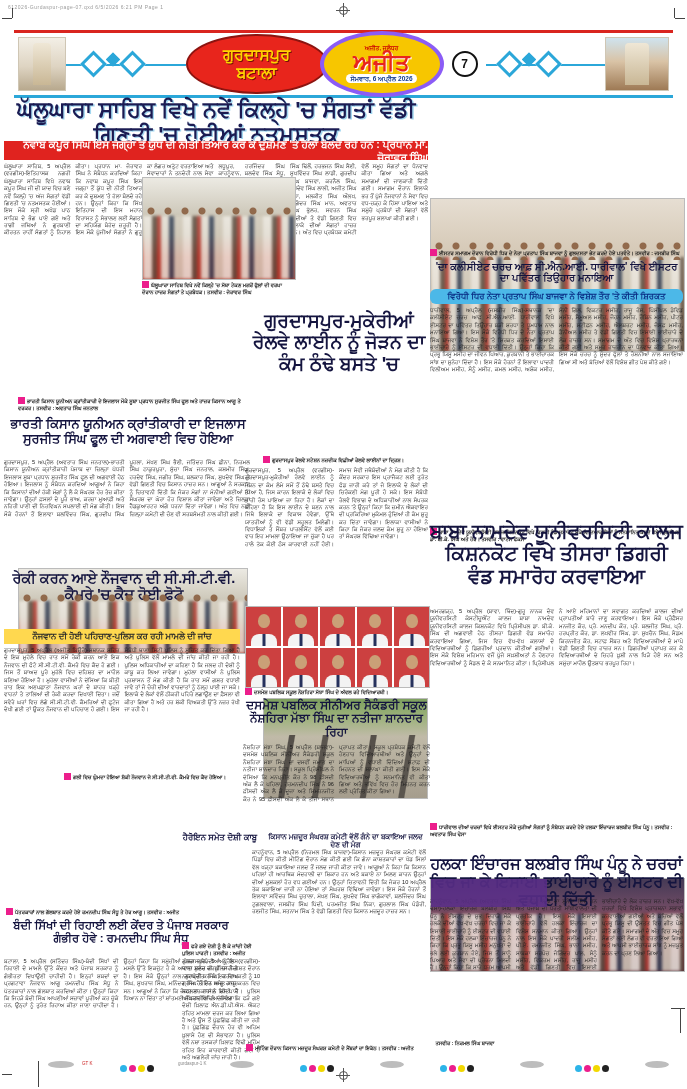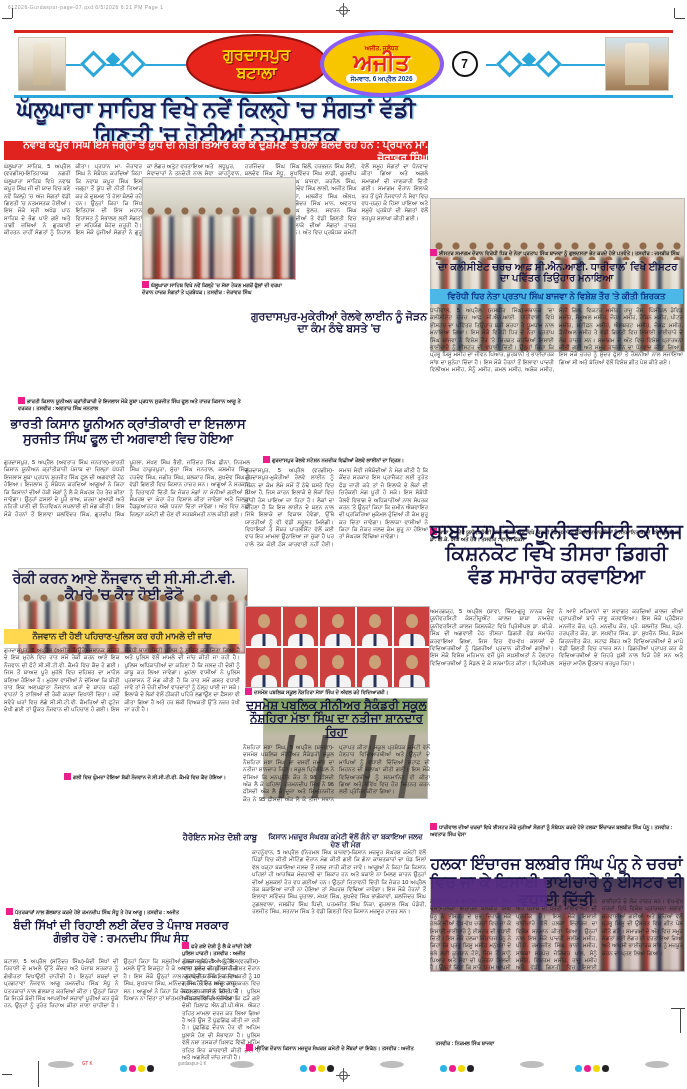--- a/index.html
+++ b/index.html
@@ -39,21 +39,21 @@
   .ajit-tag{font-size:6px;font-weight:bold;color:#c00;line-height:1;}
   .ajit-name{font-size:23px;font-weight:bold;color:#e8251c;line-height:1;text-shadow:1px 1px 0 #fff;}
   .ajit-date{font-size:6.5px;font-weight:bold;color:#123a8c;background:#fff;border-radius:5px;padding:0 4px;line-height:1.4;}
   .pg-circle{width:22px;height:22px;border-radius:50%;background:#fff;border:2px solid #111;color:#111;
              display:flex;align-items:center;justify-content:center;font-weight:bold;font-size:12px;margin:0 8px;z-index:2;}
   
   .headline{font-weight:bold;color:#14143f;text-align:center;line-height:1.12;}
   .headline.big{font-size:22.5px;color:#1b1b52;text-shadow:1.4px 1.4px 0 rgba(70,175,225,.5);}
   .bar{display:flex;align-items:center;justify-content:center;font-weight:bold;text-align:right;}
   .bar.red{background:#e0231f;color:#fff;font-size:10.5px;}
-  .bar.blue{background:#4cb8e8;color:#0a2f86;font-size:8.5px;}
+  .bar.blue{background:#4cb8e8;color:#0a2f86;font-size:8.5px;border-radius:6px;}
   .bar.yellow{background:#ffd84f;color:#2a2a2a;font-size:8.5px;}
   
   .body-text{font-size:5.6px;line-height:1.32;color:#1c1c1c;text-align:justify;overflow:hidden;}
   .cols-2{column-count:2;column-gap:5px;}
   .cols-3{column-count:3;column-gap:5px;}
   .cols-6{column-count:6;column-gap:5px;}
   .caption{font-size:5.2px;font-weight:bold;color:#101010;line-height:1.25;overflow:hidden;}
   .mk{display:inline-block;width:7px;height:7px;background:#ec1e8c;margin-right:2px;vertical-align:-1px;}
   
   .photo{overflow:hidden;position:relative;border:1px solid #bbb;}
@@ -145,21 +145,21 @@
   <div class="abs bar blue" style="left:430px;top:289px;width:253px;height:15px;">ਵਿਰੋਧੀ ਧਿਰ ਨੇਤਾ ਪ੍ਰਤਾਪ ਸਿੰਘ ਬਾਜਵਾ ਨੇ ਵਿਸ਼ੇਸ਼ ਤੌਰ 'ਤੇ ਕੀਤੀ ਸ਼ਿਰਕਤ</div>
   <div class="abs body-text cols-2" style="left:430px;top:307px;width:253px;height:124px;">ਧਾਰੀਵਾਲ, 5 ਅਪ੍ਰੈਲ (ਜਸਬੀਰ ਸਿੰਘ)-ਸਥਾਨਕ 'ਦਾ ਕਲੀਸੀਏਟ ਚਰਚ ਆਫ਼ ਸੀ.ਐਨ.ਆਈ. ਧਾਰੀਵਾਲ' ਵਿਖੇ ਈਸਟਰ ਦਾ ਪਵਿੱਤਰ ਤਿਉਹਾਰ ਬੜੀ ਸ਼ਰਧਾ ਤੇ ਧੂਮਧਾਮ ਨਾਲ ਮਨਾਇਆ ਗਿਆ। ਇਸ ਮੌਕੇ ਵਿਰੋਧੀ ਧਿਰ ਦੇ ਨੇਤਾ ਪ੍ਰਤਾਪ ਸਿੰਘ ਬਾਜਵਾ ਨੇ ਵਿਸ਼ੇਸ਼ ਤੌਰ 'ਤੇ ਸ਼ਿਰਕਤ ਕਰਦਿਆਂ ਇਸਾਈ ਭਾਈਚਾਰੇ ਨੂੰ ਈਸਟਰ ਦੀ ਵਧਾਈ ਦਿੱਤੀ। ਉਨ੍ਹਾਂ ਕਿਹਾ ਕਿ ਪ੍ਰਭੂ ਯਿਸੂ ਮਸੀਹ ਦਾ ਜੀਵਨ ਪਿਆਰ, ਕੁਰਬਾਨੀ ਤੇ ਭਾਈਚਾਰਕ ਸਾਂਝ ਦਾ ਸੁਨੇਹਾ ਦਿੰਦਾ ਹੈ। ਇਸ ਮੌਕੇ ਹੋਰਨਾਂ ਤੋਂ ਇਲਾਵਾ ਪਾਦਰੀ ਵਿਲੀਅਮ ਮਸੀਹ, ਸੋਨੂੰ ਮਸੀਹ, ਕਮਲ ਮਸੀਹ, ਅਸ਼ੋਕ ਮਸੀਹ, ਸੰਨੀ ਗਿੱਲ, ਵਿਕਟਰ ਮਸੀਹ, ਰਾਜੂ ਹੰਸ, ਪਿੰਸੀਪਲ ਡੇਵਿਡ ਮਸੀਹ, ਸੈਮੂਅਲ ਮਸੀਹ, ਜੌਹਨ ਮਸੀਹ, ਰੌਬਿਨ ਮਸੀਹ, ਪੀਟਰ ਮਸੀਹ, ਸਟੀਫ਼ਨ ਮਸੀਹ, ਐਲਬਰਟ ਮਸੀਹ, ਜੋਸਫ਼ ਮਸੀਹ, ਡੈਨੀਅਲ ਮਸੀਹ ਤੇ ਵੱਡੀ ਗਿਣਤੀ ਵਿਚ ਇਸਾਈ ਭਾਈਚਾਰੇ ਦੇ ਲੋਕ ਹਾਜ਼ਰ ਸਨ। ਸਮਾਗਮ ਦੇ ਅੰਤ ਵਿਚ ਵਿਸ਼ੇਸ਼ ਪ੍ਰਾਰਥਨਾ ਕੀਤੀ ਗਈ ਅਤੇ ਸਮੂਹ ਹਾਜ਼ਰੀਨ ਦਾ ਧੰਨਵਾਦ ਕੀਤਾ ਗਿਆ। ਇਸ ਮੌਕੇ ਚਰਚ ਨੂੰ ਸੁੰਦਰ ਫੁੱਲਾਂ ਤੇ ਰੋਸ਼ਨੀਆਂ ਨਾਲ ਸਜਾਇਆ ਗਿਆ ਸੀ ਅਤੇ ਬੱਚਿਆਂ ਵੱਲੋਂ ਵਿਸ਼ੇਸ਼ ਗੀਤ ਪੇਸ਼ ਕੀਤੇ ਗਏ।</div>
 
   <div class="abs photo ph-petal heads ppl" style="left:18px;top:311px;width:228px;height:84px;"></div>
   <div class="abs caption" style="left:18px;top:397px;width:228px;height:17px;">
     <span class="mk"></span><span>ਭਾਰਤੀ ਕਿਸਾਨ ਯੂਨੀਅਨ ਕ੍ਰਾਂਤੀਕਾਰੀ ਦੇ ਇਜਲਾਸ ਮੌਕੇ ਸੂਬਾ ਪ੍ਰਧਾਨ ਸੁਰਜੀਤ ਸਿੰਘ ਫੂਲ ਅਤੇ ਹਾਜ਼ਰ ਕਿਸਾਨ ਆਗੂ ਤੇ ਵਰਕਰ।       ਤਸਵੀਰ : ਅਵਤਾਰ ਸਿੰਘ ਜਨਤਾਲ</span>
   </div>
   <div class="abs headline" style="left:6px;top:417px;width:244px;height:40px;font-size:13px;">ਭਾਰਤੀ ਕਿਸਾਨ ਯੂਨੀਅਨ ਕ੍ਰਾਂਤੀਕਾਰੀ ਦਾ ਇਜਲਾਸ ਸੁਰਜੀਤ ਸਿੰਘ ਫੂਲ ਦੀ ਅਗਵਾਈ ਵਿਚ ਹੋਇਆ</div>
   <div class="abs body-text cols-2" style="left:4px;top:459px;width:246px;height:108px;">ਗੁਰਦਾਸਪੁਰ, 5 ਅਪ੍ਰੈਲ (ਅਵਤਾਰ ਸਿੰਘ ਜਨਤਾਲ)-ਭਾਰਤੀ ਕਿਸਾਨ ਯੂਨੀਅਨ ਕ੍ਰਾਂਤੀਕਾਰੀ ਪੰਜਾਬ ਦਾ ਜ਼ਿਲ੍ਹਾ ਪੱਧਰੀ ਇਜਲਾਸ ਸੂਬਾ ਪ੍ਰਧਾਨ ਸੁਰਜੀਤ ਸਿੰਘ ਫੂਲ ਦੀ ਅਗਵਾਈ ਹੇਠ ਹੋਇਆ। ਇਜਲਾਸ ਨੂੰ ਸੰਬੋਧਨ ਕਰਦਿਆਂ ਆਗੂਆਂ ਨੇ ਕਿਹਾ ਕਿ ਕਿਸਾਨਾਂ ਦੀਆਂ ਹੱਕੀ ਮੰਗਾਂ ਨੂੰ ਲੈ ਕੇ ਸੰਘਰਸ਼ ਹੋਰ ਤੇਜ਼ ਕੀਤਾ ਜਾਵੇਗਾ। ਉਨ੍ਹਾਂ ਫ਼ਸਲਾਂ ਦੇ ਪੂਰੇ ਭਾਅ, ਕਰਜ਼ਾ ਮੁਆਫ਼ੀ ਅਤੇ ਨਹਿਰੀ ਪਾਣੀ ਦੀ ਨਿਰਵਿਘਨ ਸਪਲਾਈ ਦੀ ਮੰਗ ਕੀਤੀ। ਇਸ ਮੌਕੇ ਹੋਰਨਾਂ ਤੋਂ ਇਲਾਵਾ ਬਲਵਿੰਦਰ ਸਿੰਘ, ਗੁਰਦੀਪ ਸਿੰਘ ਪੂਹਲਾ, ਮੱਖਣ ਸਿੰਘ ਭੈਣੀ, ਜਤਿੰਦਰ ਸਿੰਘ ਛੀਨਾ, ਨਿਰਮਲ ਸਿੰਘ ਠਾਕੁਰਪੁਰਾ, ਸੁੱਚਾ ਸਿੰਘ ਜਨਤਾਲ, ਕਸ਼ਮੀਰ ਸਿੰਘ, ਹਰਦੇਵ ਸਿੰਘ, ਜਗੀਰ ਸਿੰਘ, ਬਲਕਾਰ ਸਿੰਘ, ਸੁਖਦੇਵ ਸਿੰਘ ਤੇ ਵੱਡੀ ਗਿਣਤੀ ਵਿਚ ਕਿਸਾਨ ਹਾਜ਼ਰ ਸਨ। ਆਗੂਆਂ ਨੇ ਸਰਕਾਰ ਨੂੰ ਚਿਤਾਵਨੀ ਦਿੱਤੀ ਕਿ ਜੇਕਰ ਮੰਗਾਂ ਨਾ ਮੰਨੀਆਂ ਗਈਆਂ ਤਾਂ ਸੰਘਰਸ਼ ਦਾ ਘੇਰਾ ਹੋਰ ਵਿਸ਼ਾਲ ਕੀਤਾ ਜਾਵੇਗਾ ਅਤੇ ਜ਼ਿਲ੍ਹਾ ਹੈੱਡਕੁਆਰਟਰ ਅੱਗੇ ਧਰਨਾ ਦਿੱਤਾ ਜਾਵੇਗਾ। ਅੰਤ ਵਿਚ ਨਵੀਂ ਜ਼ਿਲ੍ਹਾ ਕਮੇਟੀ ਦੀ ਚੋਣ ਵੀ ਸਰਬਸੰਮਤੀ ਨਾਲ ਕੀਤੀ ਗਈ।</div>
 
-  <div class="abs headline" style="left:250px;top:310px;width:178px;height:42px;font-size:11px;">ਗੁਰਦਾਸਪੁਰ-ਮੁਕੇਰੀਆਂ ਰੇਲਵੇ ਲਾਈਨ ਨੂੰ ਜੋੜਨ ਦਾ ਕੰਮ ਠੰਢੇ ਬਸਤੇ 'ਚ</div>
+  <div class="abs headline" style="left:250px;top:310px;width:178px;height:42px;font-size:19px;">ਗੁਰਦਾਸਪੁਰ-ਮੁਕੇਰੀਆਂ ਰੇਲਵੇ ਲਾਈਨ ਨੂੰ ਜੋੜਨ ਦਾ ਕੰਮ ਠੰਢੇ ਬਸਤੇ 'ਚ</div>
   <div class="abs photo ph-rail" style="left:263px;top:355px;width:163px;height:99px;"></div>
   <div class="abs caption" style="left:263px;top:456px;width:163px;height:9px;">
     <span class="mk"></span><span>ਗੁਰਦਾਸਪੁਰ ਰੇਲਵੇ ਸਟੇਸ਼ਨ ਨਜ਼ਦੀਕ ਵਿਛੀਆਂ ਰੇਲਵੇ ਲਾਈਨਾਂ ਦਾ ਦ੍ਰਿਸ਼।</span>
   </div>
   <div class="abs body-text cols-2" style="left:245px;top:467px;width:183px;height:136px;">ਗੁਰਦਾਸਪੁਰ, 5 ਅਪ੍ਰੈਲ (ਵਰਗੀਸ)-ਗੁਰਦਾਸਪੁਰ-ਮੁਕੇਰੀਆਂ ਰੇਲਵੇ ਲਾਈਨ ਨੂੰ ਜੋੜਨ ਦਾ ਕੰਮ ਲੰਮੇ ਸਮੇਂ ਤੋਂ ਠੰਢੇ ਬਸਤੇ ਵਿਚ ਪਿਆ ਹੈ, ਜਿਸ ਕਾਰਨ ਇਲਾਕੇ ਦੇ ਲੋਕਾਂ ਵਿਚ ਭਾਰੀ ਰੋਸ ਪਾਇਆ ਜਾ ਰਿਹਾ ਹੈ। ਲੋਕਾਂ ਦਾ ਕਹਿਣਾ ਹੈ ਕਿ ਇਸ ਲਾਈਨ ਦੇ ਬਣਨ ਨਾਲ ਜਿੱਥੇ ਇਲਾਕੇ ਦਾ ਵਿਕਾਸ ਹੋਵੇਗਾ, ਉੱਥੇ ਯਾਤਰੀਆਂ ਨੂੰ ਵੀ ਵੱਡੀ ਸਹੂਲਤ ਮਿਲੇਗੀ। ਵਿਧਾਇਕਾਂ ਤੇ ਮੈਂਬਰ ਪਾਰਲੀਮੈਂਟ ਵੱਲੋਂ ਕਈ ਵਾਰ ਇਹ ਮਾਮਲਾ ਉਠਾਇਆ ਜਾ ਚੁੱਕਾ ਹੈ ਪਰ ਹਾਲੇ ਤੱਕ ਕੋਈ ਠੋਸ ਕਾਰਵਾਈ ਨਹੀਂ ਹੋਈ। ਸਮਾਜ ਸੇਵੀ ਜਥੇਬੰਦੀਆਂ ਨੇ ਮੰਗ ਕੀਤੀ ਹੈ ਕਿ ਕੇਂਦਰ ਸਰਕਾਰ ਇਸ ਪ੍ਰਾਜੈਕਟ ਲਈ ਤੁਰੰਤ ਫੰਡ ਜਾਰੀ ਕਰੇ ਤਾਂ ਜੋ ਇਲਾਕੇ ਦੇ ਲੋਕਾਂ ਦੀ ਚਿਰੋਕਣੀ ਮੰਗ ਪੂਰੀ ਹੋ ਸਕੇ। ਇਸ ਸੰਬੰਧੀ ਰੇਲਵੇ ਵਿਭਾਗ ਦੇ ਅਧਿਕਾਰੀਆਂ ਨਾਲ ਸੰਪਰਕ ਕਰਨ 'ਤੇ ਉਨ੍ਹਾਂ ਕਿਹਾ ਕਿ ਜ਼ਮੀਨ ਐਕਵਾਇਰ ਦੀ ਪ੍ਰਕਿਰਿਆ ਮੁਕੰਮਲ ਹੁੰਦਿਆਂ ਹੀ ਕੰਮ ਸ਼ੁਰੂ ਕਰ ਦਿੱਤਾ ਜਾਵੇਗਾ। ਇਲਾਕਾ ਵਾਸੀਆਂ ਨੇ ਕਿਹਾ ਕਿ ਜੇਕਰ ਜਲਦ ਕੰਮ ਸ਼ੁਰੂ ਨਾ ਹੋਇਆ ਤਾਂ ਸੰਘਰਸ਼ ਵਿੱਢਿਆ ਜਾਵੇਗਾ।</div>
 
   <div class="abs photo ph-grad heads ppl" style="left:430px;top:434px;width:253px;height:92px;"></div>
   <div class="abs caption" style="left:430px;top:528px;width:253px;height:16px;">
     <span class="mk"></span><span>ਬਾਬਾ ਨਾਮਦੇਵ ਯੂਨੀਵਰਸਿਟੀ ਕਾਲਜ ਕਿਸ਼ਨਕੋਟ ਵਿਖੇ ਡਿਗਰੀ ਵੰਡ ਸਮਾਰੋਹ ਮੌਕੇ ਵਿਦਿਆਰਥੀਆਂ ਨੂੰ ਸਨਮਾਨਿਤ ਕਰਦੇ ਹੋਏ ਪ੍ਰਿੰਸੀਪਲ ਡਾ. ਬੀ.ਕੇ. ਸਿੰਘ ਅਤੇ ਹੋਰ।       ਤਸਵੀਰ : ਵਾਟਸ ਫੋਕਸ</span>
   </div>
@@ -241,21 +241,21 @@
         <b></b>
       </div>
     <div class="stu">
         <i></i>
         <b></b>
       </div>
   </div>
   <div class="abs caption" style="left:245px;top:688px;width:183px;height:9px;">
     <span class="mk"></span><span>ਦਸਮੇਸ਼ ਪਬਲਿਕ ਸਕੂਲ ਨੌਸ਼ਹਿਰਾ ਮੱਝਾ ਸਿੰਘ ਦੇ ਅੱਵਲ ਰਹੇ ਵਿਦਿਆਰਥੀ।</span>
   </div>
-  <div class="abs headline" style="left:243px;top:699px;width:187px;height:42px;font-size:12px;text-decoration:underline;">ਦਸਮੇਸ਼ ਪਬਲਿਕ ਸੀਨੀਅਰ ਸੈਕੰਡਰੀ ਸਕੂਲ ਨੌਸ਼ਹਿਰਾ ਮੱਝਾ ਸਿੰਘ ਦਾ ਨਤੀਜਾ ਸ਼ਾਨਦਾਰ ਰਿਹਾ</div>
+  <div class="abs headline" style="left:243px;top:699px;width:187px;height:42px;font-size:12px;">ਦਸਮੇਸ਼ ਪਬਲਿਕ ਸੀਨੀਅਰ ਸੈਕੰਡਰੀ ਸਕੂਲ ਨੌਸ਼ਹਿਰਾ ਮੱਝਾ ਸਿੰਘ ਦਾ ਨਤੀਜਾ ਸ਼ਾਨਦਾਰ ਰਿਹਾ</div>
   <div class="abs body-text cols-2" style="left:243px;top:744px;width:187px;height:85px;">ਨੌਸ਼ਹਿਰਾ ਮੱਝਾ ਸਿੰਘ, 5 ਅਪ੍ਰੈਲ (ਬਾਜਵਾ)-ਦਸਮੇਸ਼ ਪਬਲਿਕ ਸੀਨੀਅਰ ਸੈਕੰਡਰੀ ਸਕੂਲ ਨੌਸ਼ਹਿਰਾ ਮੱਝਾ ਸਿੰਘ ਦਾ ਦਸਵੀਂ ਜਮਾਤ ਦਾ ਨਤੀਜਾ ਸ਼ਾਨਦਾਰ ਰਿਹਾ। ਸਕੂਲ ਪ੍ਰਿੰਸੀਪਲ ਨੇ ਦੱਸਿਆ ਕਿ ਮਨਪ੍ਰੀਤ ਕੌਰ ਨੇ 98 ਫ਼ੀਸਦੀ ਅੰਕ ਲੈ ਕੇ ਪਹਿਲਾ, ਹਰਮਨਦੀਪ ਸਿੰਘ ਨੇ 96 ਫ਼ੀਸਦੀ ਅੰਕ ਲੈ ਕੇ ਦੂਜਾ ਅਤੇ ਸਿਮਰਨਜੀਤ ਕੌਰ ਨੇ 95 ਫ਼ੀਸਦੀ ਅੰਕ ਲੈ ਕੇ ਤੀਜਾ ਸਥਾਨ ਪ੍ਰਾਪਤ ਕੀਤਾ। ਸਕੂਲ ਪ੍ਰਬੰਧਕ ਕਮੇਟੀ ਵੱਲੋਂ ਹੋਣਹਾਰ ਵਿਦਿਆਰਥੀਆਂ ਅਤੇ ਉਨ੍ਹਾਂ ਦੇ ਮਾਪਿਆਂ ਨੂੰ ਵਧਾਈ ਦਿੰਦਿਆਂ ਸਟਾਫ਼ ਦੀ ਮਿਹਨਤ ਦੀ ਸ਼ਲਾਘਾ ਕੀਤੀ ਗਈ। ਇਸ ਮੌਕੇ ਵਿਦਿਆਰਥੀਆਂ ਨੂੰ ਸਨਮਾਨਿਤ ਵੀ ਕੀਤਾ ਗਿਆ ਅਤੇ ਭਵਿੱਖ ਵਿਚ ਹੋਰ ਮਿਹਨਤ ਕਰਨ ਲਈ ਪ੍ਰੇਰਿਤ ਕੀਤਾ ਗਿਆ।</div>
 
   <div class="abs smudge" style="left:48px;top:1061px;width:26px;"></div>
   <div class="abs plate-text" style="left:82px;top:1061px;color:#c22;">GT K</div>
   <div class="abs dots" style="left:120px;top:1059px;"><span class="d-c"></span><span class="d-m"></span><span class="d-y"></span><span class="d-k"></span></div>
   <div class="abs plate-text" style="left:178px;top:1061px;">gurdaspur-1 K</div>
   <div class="abs smudge" style="left:230px;top:1061px;width:24px;"></div>
   <div class="abs dots" style="left:300px;top:1059px;"><span class="d-c"></span><span class="d-m"></span><span class="d-y"></span><span class="d-k"></span></div>
   <div class="abs smudge" style="left:380px;top:1061px;width:24px;"></div>
   <div class="abs dots" style="left:440px;top:1059px;"><span class="d-c"></span><span class="d-m"></span><span class="d-y"></span><span class="d-k"></span></div>

